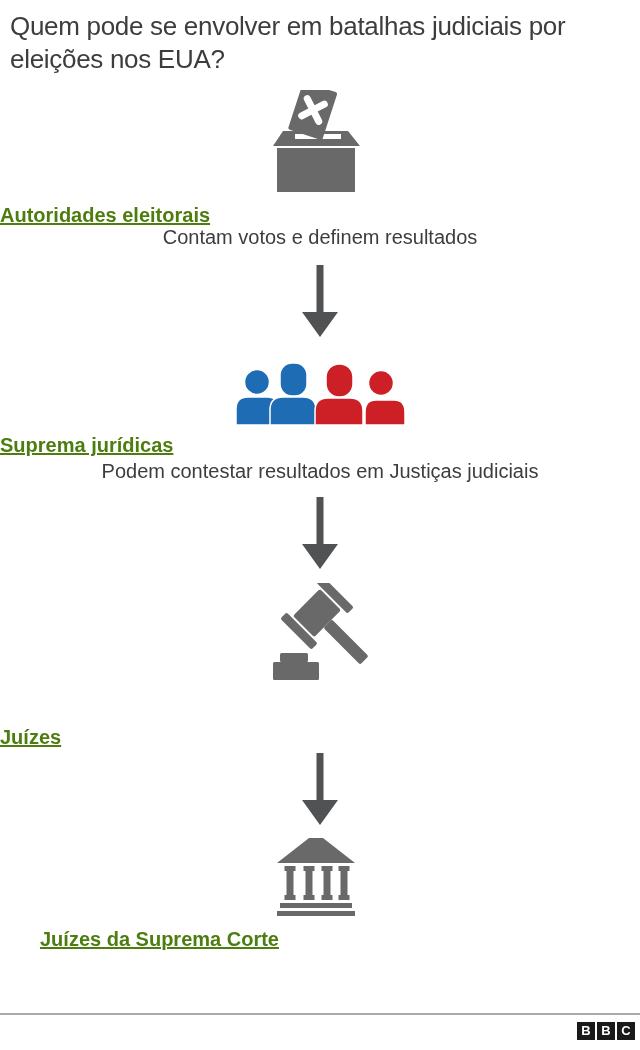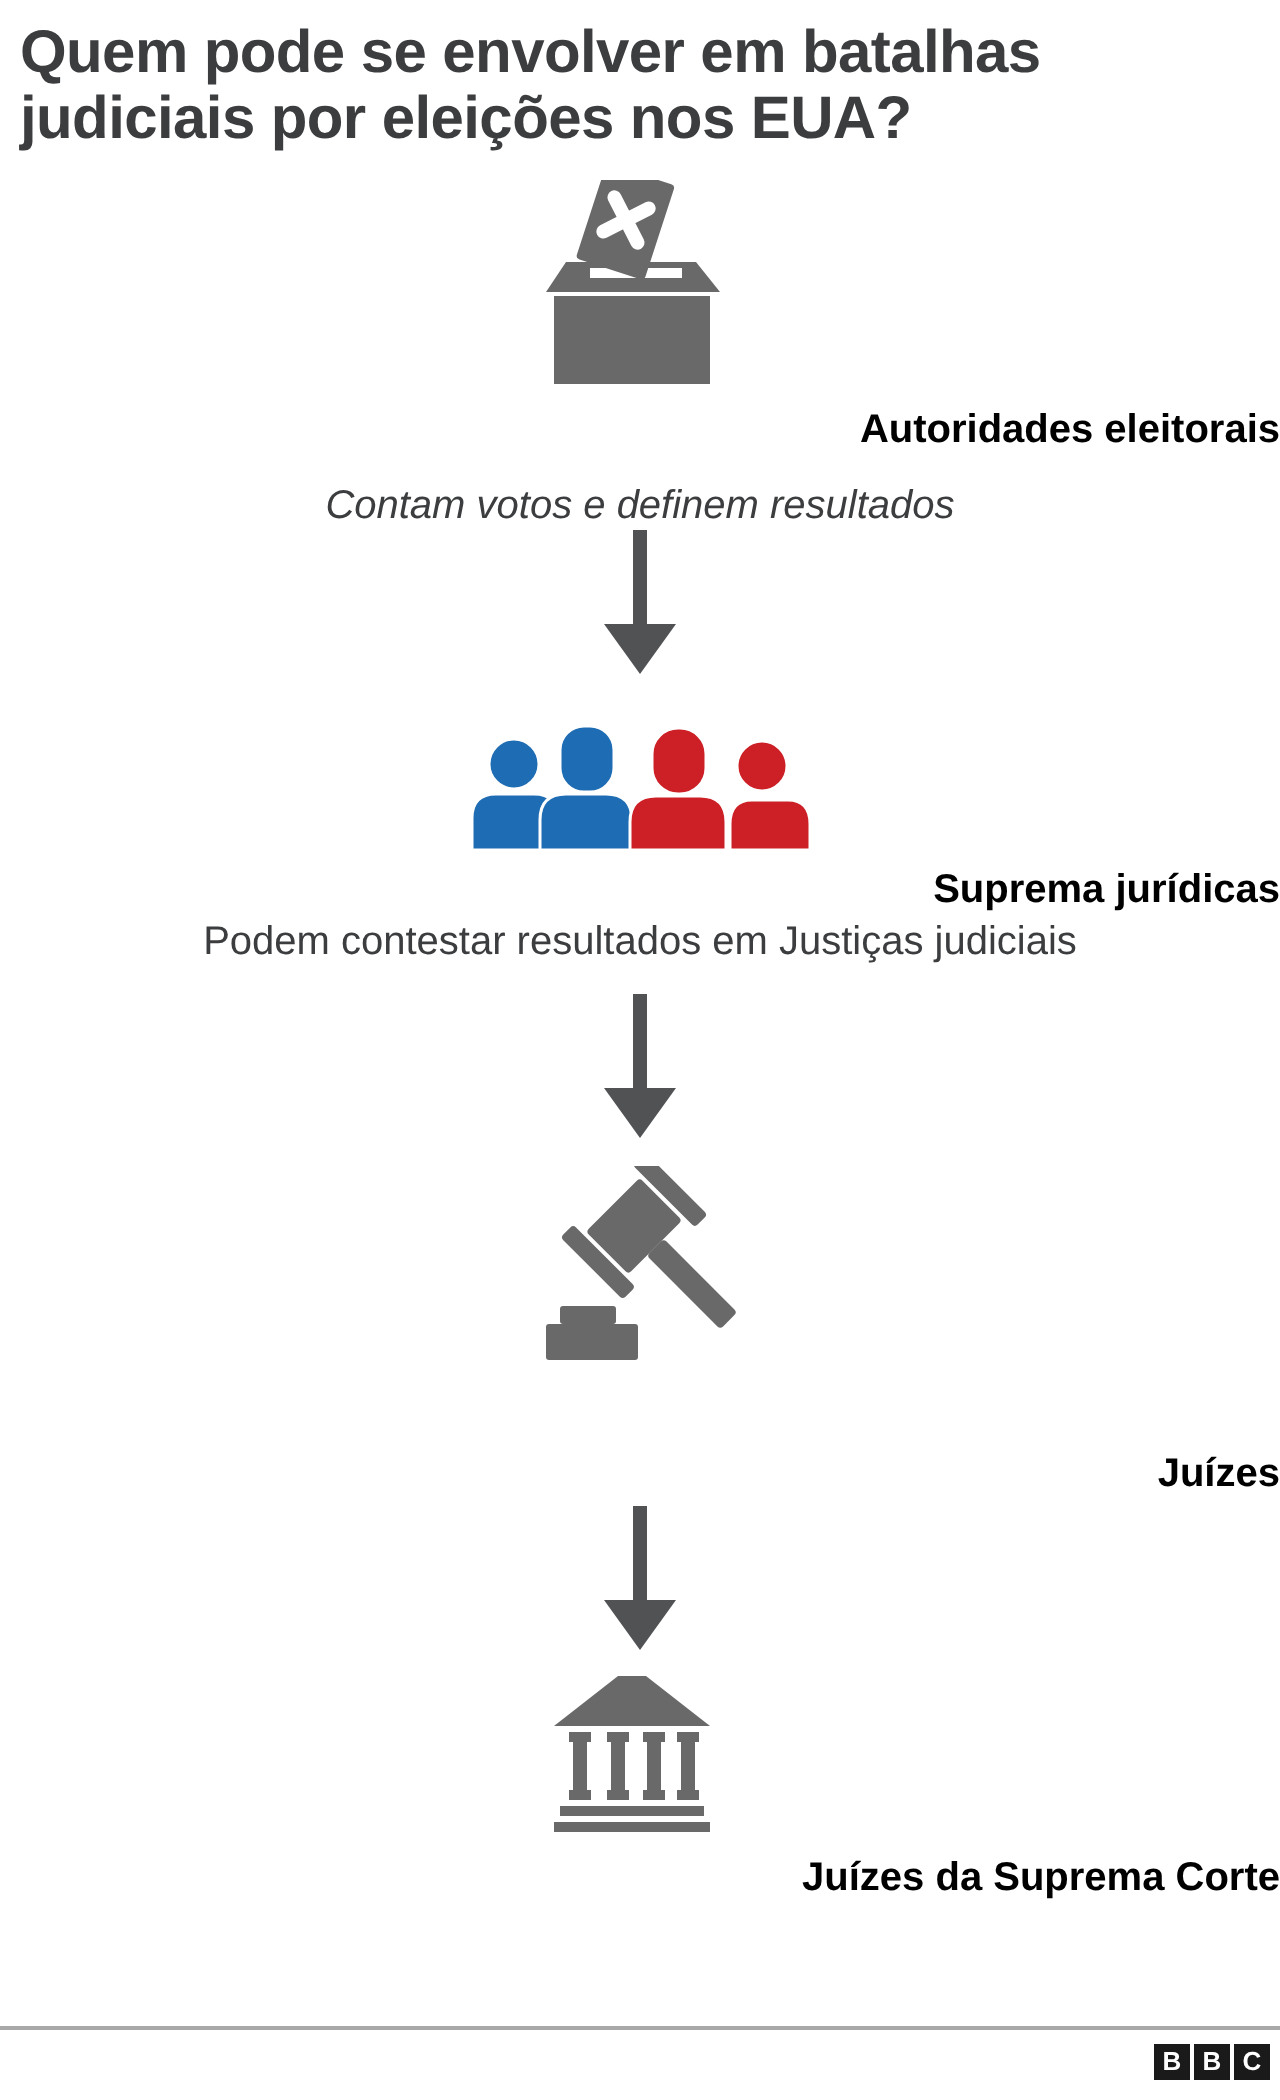--- a/index.html
+++ b/index.html
@@ -9,35 +9,36 @@
     width: 640px;
     height: 1050px;
     background: #ffffff;
     font-family: "Liberation Sans", sans-serif;
     overflow: hidden;
   }
   .title {
     position: absolute;
     left: 10px; top: 10px;
     width: 616px;
-    font-size: 30px;
+    font-size: 26px;
     line-height: 33px;
-    font-weight: bold;
+    font-weight: normal;
     letter-spacing: -0.3px;
     color: #3b3d3f;
   }
   .icon-abs { position: absolute; }
   .heading {
     position: absolute;
     left: 0; right: 0;
-    text-align: right;
+    text-align: left;
     font-size: 20px;
     font-weight: bold;
-    color: #000000;
+    color: #4d7c0f;
     line-height: 26px;
+    text-decoration: underline;
   }
   .desc {
     position: absolute;
     left: 50%;
     transform: translateX(-50%);
     text-align: center;
     font-size: 20px;
     font-weight: normal;
     color: #3b3d3f;
     line-height: 26px;
@@ -77,21 +78,21 @@
   <svg class="icon-abs" style="left:273px; top:90px;" width="88" height="102" viewBox="0 0 88 102">
     <polygon points="10,41 75,41 87,56 0,56" fill="#696969"></polygon>
     <rect x="22" y="44" width="46" height="5" fill="#ffffff"></rect>
     <g transform="rotate(18 40 20)">
       <rect x="22" y="-4" width="36" height="50" rx="2" fill="#696969"></rect>
       <path d="M31 11 L49 29 M49 11 L31 29" stroke="#ffffff" stroke-width="7" stroke-linecap="round" fill="none"></path>
     </g>
     <rect x="4" y="58" width="78" height="44" fill="#696969"></rect>
   </svg>
   <div class="heading" style="top:202px;">Autoridades eleitorais</div>
-  <div class="desc" style="top:240px; width:600px;font-style:italic;">Contam votos e definem resultados</div>
+  <div class="desc" style="top:224px; width:600px;">Contam votos e definem resultados</div>
 
   <svg class="icon-abs" style="left:302px; top:265px;" width="36" height="72" viewBox="0 0 36 72">
     <rect x="14.5" y="0" width="7" height="49" fill="#505254"></rect>
     <polygon points="0,47 36,47 18,72" fill="#505254"></polygon>
   </svg>
 
   <svg class="icon-abs" style="left:236px; top:361px;" width="170" height="64" viewBox="0 0 170 64">
     <g stroke="#ffffff" stroke-width="1.5">
       <circle cx="21" cy="21" r="12.5" fill="#1e6cb3"></circle>
       <path d="M0,64 V48 Q0,36 12,36 H31 Q43,36 43,48 V64 Z" fill="#1e6cb3"></path>

